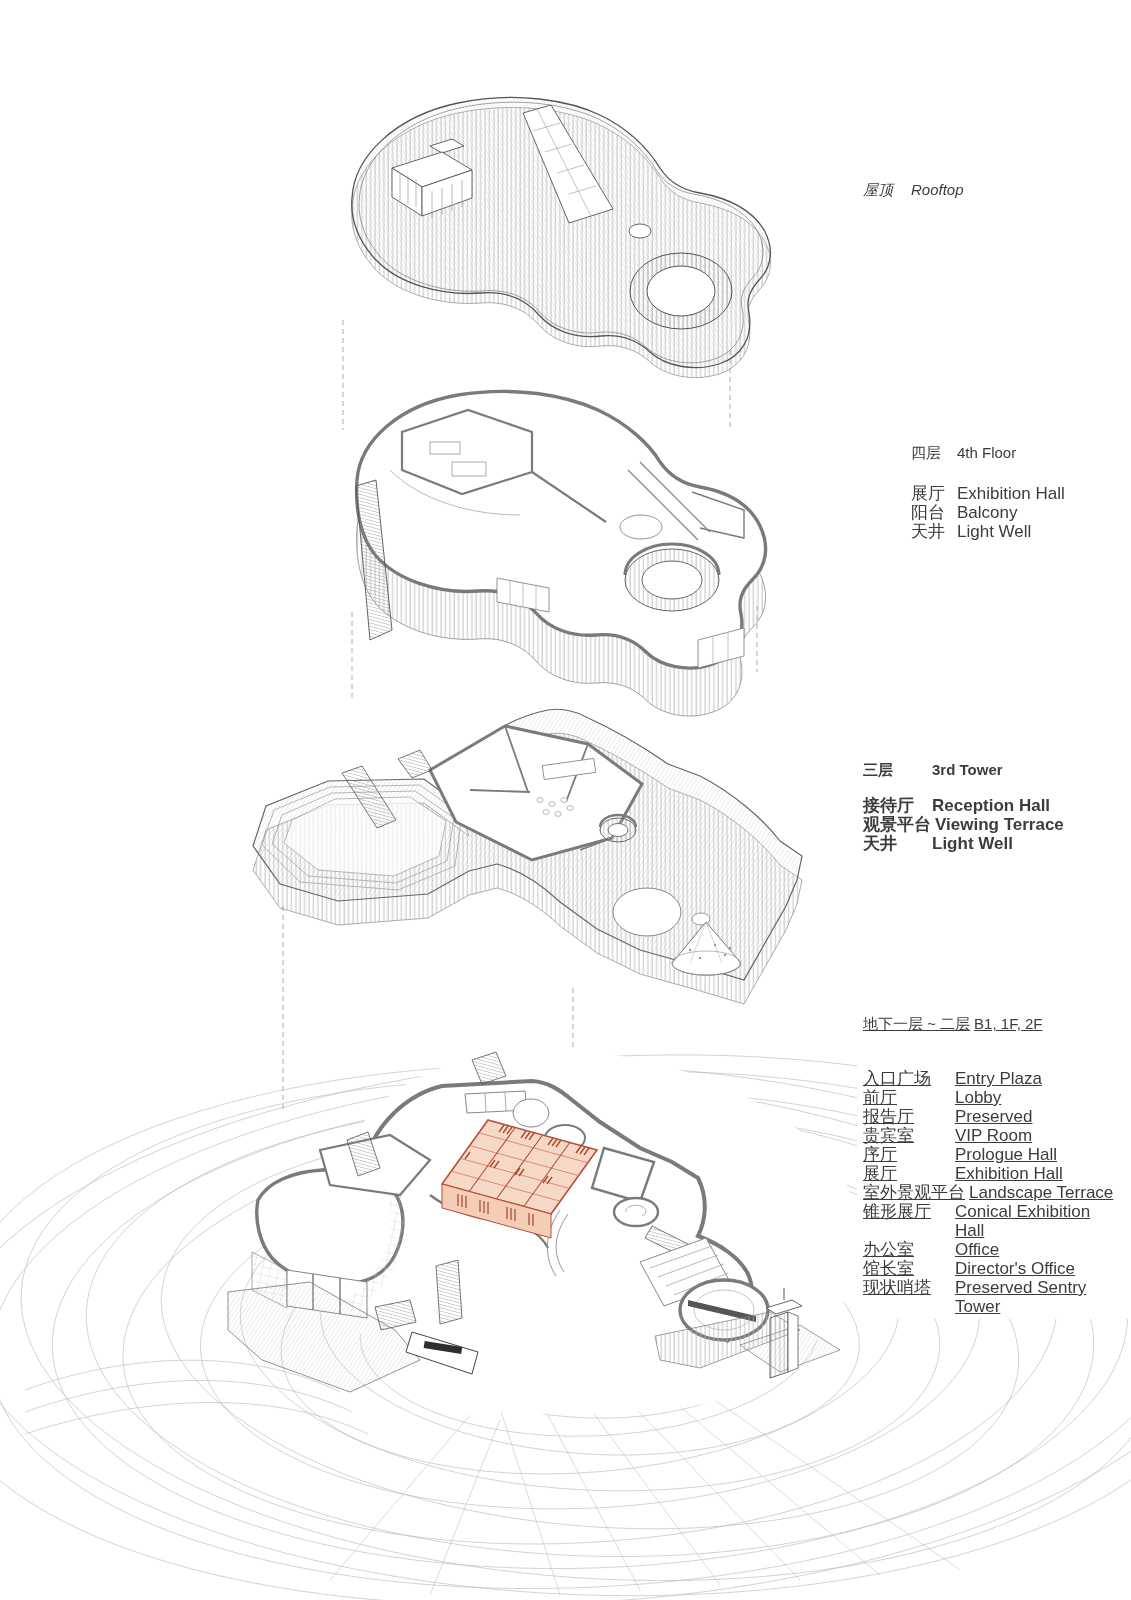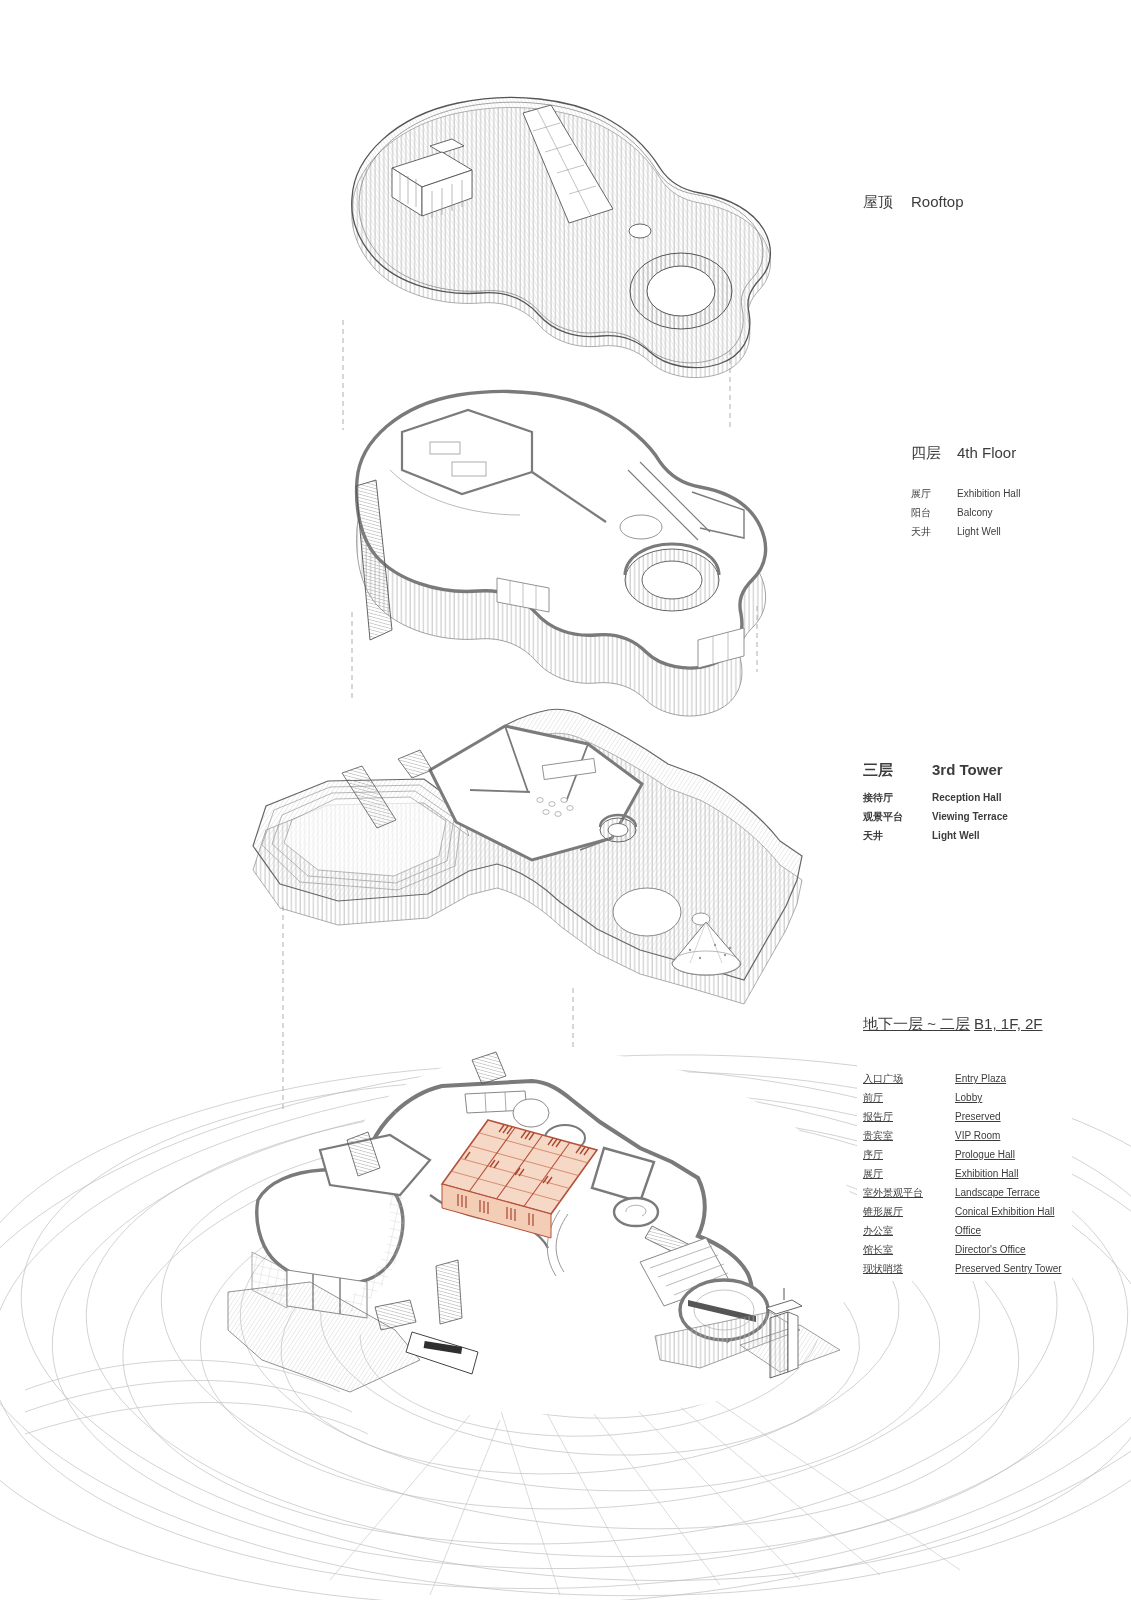--- a/index.html
+++ b/index.html
@@ -4,29 +4,29 @@
 <style>
   html,body{margin:0;padding:0;}
   body{
     width:1131px;height:1600px;position:relative;background:#ffffff;
     font-family:"Liberation Sans","DejaVu Sans",sans-serif;color:#3c3c3c;
     overflow:hidden;
   }
   svg.stage{position:absolute;left:0;top:0;}
   .label-block{position:absolute;left:857px;background:#ffffff;padding:0 10px 3px 6px;z-index:5;}
   .title{display:flex;font-size:15px;line-height:19px;white-space:nowrap;}
-  .rows .row{display:flex;font-size:10px;line-height:19px;white-space:nowrap;}
+  .rows .row{display:flex;font-size:17px;line-height:19px;white-space:nowrap;}
   .zh{min-width:var(--zhw);padding-right:4px;}
   .en{white-space:pre-line;}
-  .b0{--zhw:44px;top:192px;}
+  .b0{--zhw:44px;top:180px;font-style:italic;}
   .b1{--zhw:42px;top:443px;margin-left:48px;}
   .b2{--zhw:65px;top:760px;font-weight:bold;}
   .b3{--zhw:88px;top:1014px;text-decoration:underline;}
   .b1 .rows{margin-top:22px;}
-  .b2 .rows{margin-top:9px;}
+  .b2 .rows{margin-top:17px;}
   .b3 .rows{margin-top:36px;}
 </style>
 </head>
 <body>
 
 <svg class="stage" width="1131" height="1600" viewBox="0 0 1131 1600">
   <defs>
     <pattern id="hatchA" width="3.6" height="3.6" patternUnits="userSpaceOnUse" patternTransform="rotate(33)">
       <line x1="0" y1="0" x2="0" y2="3.6" stroke="#c7c7c7" stroke-width="0.7"></line>
     </pattern>

